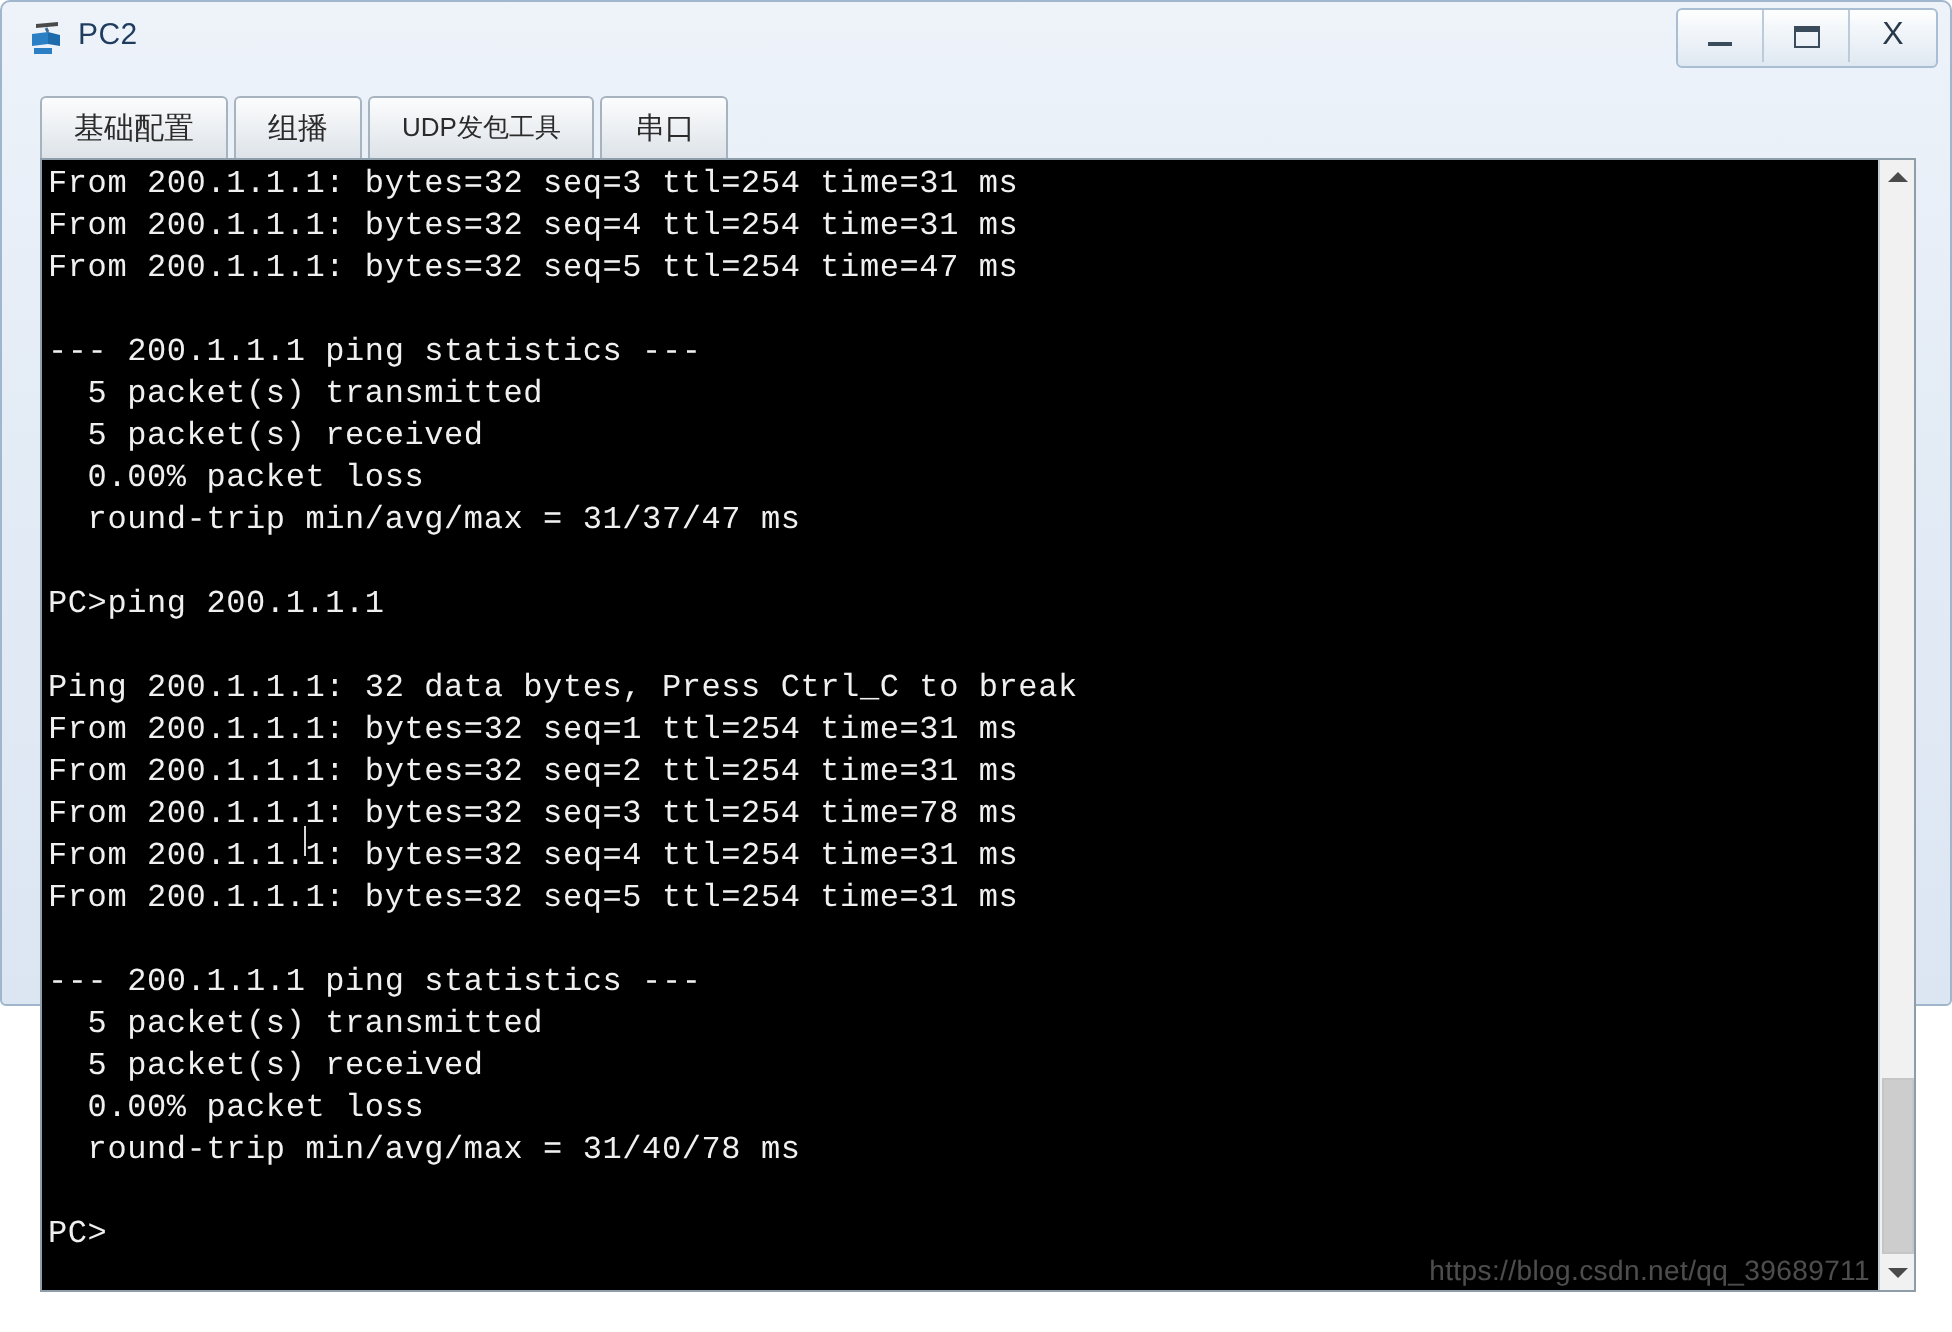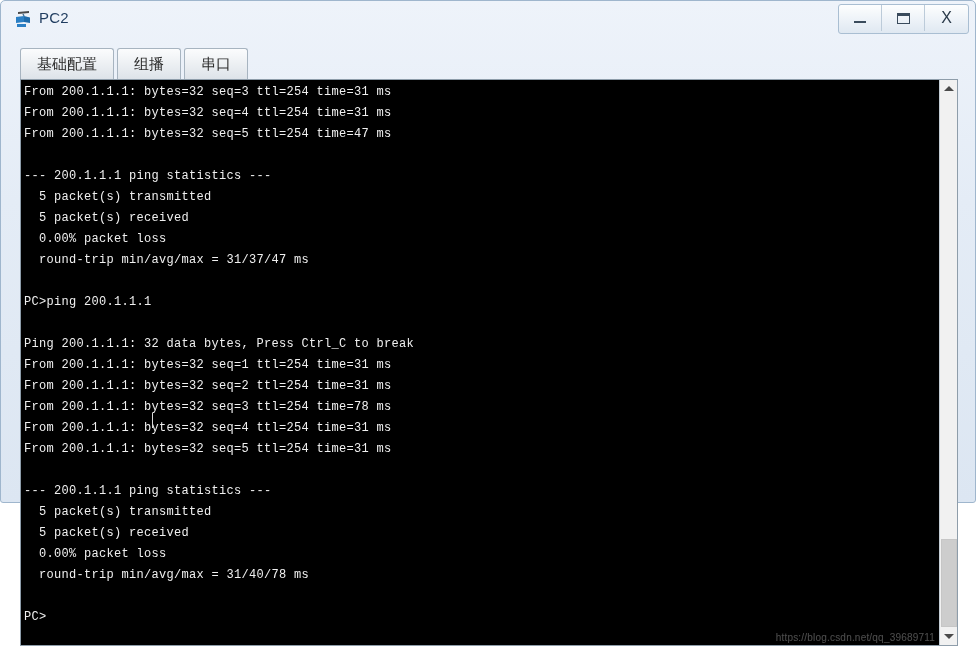--- a/index.html
+++ b/index.html
@@ -136,21 +136,21 @@
     width: 918px;
     height: 565px;
     background: #000000;
     overflow: hidden;
   }
   #term-lines {
     position: absolute;
     left: 3px; top: 2px;
     white-space: pre;
     font-family: "Liberation Mono", "DejaVu Sans Mono", monospace;
-    font-size: 12px;
+    font-size: 16px;
     line-height: 21px;
     color: #f0f0f0;
     letter-spacing: 0.3px;
   }
   .tline { height: 21px; }
 
   
   #caret {
     position: absolute;
     left: 131px;
@@ -159,21 +159,21 @@
     height: 15px;
     background: #d8d8d8;
   }
 
   
   #watermark {
     position: absolute;
     right: 4px;
     bottom: 2px;
     font-family: "Liberation Sans", sans-serif;
-    font-size: 10px;
+    font-size: 14px;
     color: rgba(255,255,255,0.30);
     white-space: nowrap;
     letter-spacing: .2px;
   }
 
   
   #scrollbar {
     position: absolute;
     right: 0; top: 0;
     width: 18px;
@@ -249,20 +249,23 @@
     </div>
   </div>
 
   <div id="tabstrip">
     <div class="tab">
       <span>基础配置</span>
     </div>
     <div class="tab">
       <span>组播</span>
     </div>
+    <div class="tab udp">
+      <span>UDP发包工具</span>
+    </div>
     <div class="tab">
       <span>串口</span>
     </div>
   </div>
 
   <div id="terminal-frame">
     <div id="terminal">
       <div id="term-lines"><div class="tline">From 200.1.1.1: bytes=32 seq=3 ttl=254 time=31 ms</div><div class="tline">From 200.1.1.1: bytes=32 seq=4 ttl=254 time=31 ms</div><div class="tline">From 200.1.1.1: bytes=32 seq=5 ttl=254 time=47 ms</div><div class="tline">&nbsp;</div><div class="tline">--- 200.1.1.1 ping statistics ---</div><div class="tline">  5 packet(s) transmitted</div><div class="tline">  5 packet(s) received</div><div class="tline">  0.00% packet loss</div><div class="tline">  round-trip min/avg/max = 31/37/47 ms</div><div class="tline">&nbsp;</div><div class="tline">PC&gt;ping 200.1.1.1</div><div class="tline">&nbsp;</div><div class="tline">Ping 200.1.1.1: 32 data bytes, Press Ctrl_C to break</div><div class="tline">From 200.1.1.1: bytes=32 seq=1 ttl=254 time=31 ms</div><div class="tline">From 200.1.1.1: bytes=32 seq=2 ttl=254 time=31 ms</div><div class="tline">From 200.1.1.1: bytes=32 seq=3 ttl=254 time=78 ms</div><div class="tline">From 200.1.1.1: bytes=32 seq=4 ttl=254 time=31 ms</div><div class="tline">From 200.1.1.1: bytes=32 seq=5 ttl=254 time=31 ms</div><div class="tline">&nbsp;</div><div class="tline">--- 200.1.1.1 ping statistics ---</div><div class="tline">  5 packet(s) transmitted</div><div class="tline">  5 packet(s) received</div><div class="tline">  0.00% packet loss</div><div class="tline">  round-trip min/avg/max = 31/40/78 ms</div><div class="tline">&nbsp;</div><div class="tline">PC&gt;</div></div>
       <div id="caret"></div>
       <div id="watermark">https://blog.csdn.net/qq_39689711</div>

